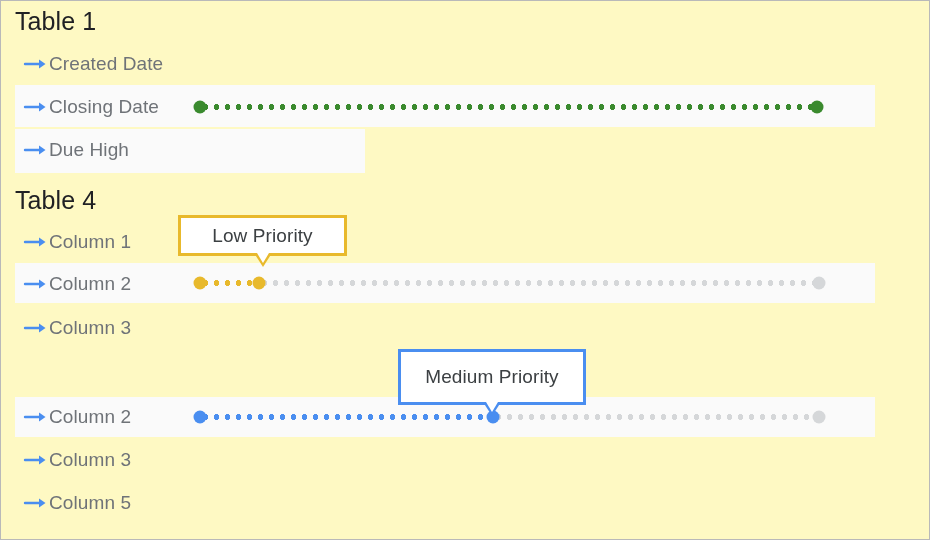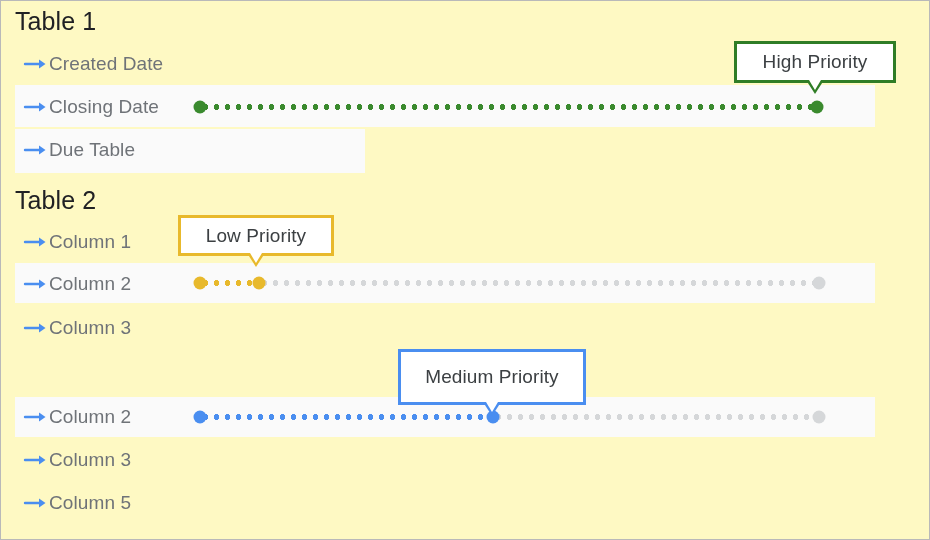--- a/index.html
+++ b/index.html
@@ -190,36 +190,31 @@
     <span class="row-label">Closing Date</span>
   </div>
 
   <div class="row" style="top:135px;">
     <span class="arrow-icon">
       <svg width="26" height="14" viewBox="0 0 26 14">
         <line x1="2" y1="7" x2="18" y2="7" stroke="#4a8ef0" stroke-width="2.4" stroke-linecap="round"></line>
         <path d="M16 2.6 L22.5 7 L16 11.4 Z" fill="#4a8ef0"></path>
       </svg>
     </span>
-    <span class="row-label">Due Table</span>
+    <span class="row-label">Due High</span>
   </div>
 
   <div class="bar" style="left:199px;top:99px;width:617px;">
     <div class="seg green" style="width:617px;"></div>
     <div class="cap green" style="left:0px;"></div>
     <div class="cap green" style="left:617px;"></div>
   </div>
 
-  <div class="callout green" style="left:733px;top:40px;width:162px;height:42px;">
-    <span class="callout-text">High Priority</span>
-    <span class="tail-outer"></span>
-    <span class="tail-inner"></span>
-  </div>
-
-  <div class="group-title" style="top:185px;">Table 2</div>
+
+  <div class="group-title" style="top:185px;">Table 4</div>
 
   <div class="row" style="top:227px;text-align:right;">
     <span class="arrow-icon">
       <svg width="26" height="14" viewBox="0 0 26 14">
         <line x1="2" y1="7" x2="18" y2="7" stroke="#4a8ef0" stroke-width="2.4" stroke-linecap="round"></line>
         <path d="M16 2.6 L22.5 7 L16 11.4 Z" fill="#4a8ef0"></path>
       </svg>
     </span>
     <span class="row-label">Column 1</span>
   </div>
@@ -245,21 +240,21 @@
   </div>
 
   <div class="bar" style="left:199px;top:275px;width:619px;">
     <div class="seg yellow" style="width:59px;"></div>
     <div class="seg grey" style="width:560px;"></div>
     <div class="cap yellow" style="left:0px;"></div>
     <div class="cap yellow" style="left:59px;"></div>
     <div class="cap grey" style="left:619px;"></div>
   </div>
 
-  <div class="callout yellow" style="left:177px;top:214px;width:156px;height:41px;">
+  <div class="callout yellow" style="left:177px;top:214px;width:169px;height:41px;">
     <span class="callout-text">Low Priority</span>
     <span class="tail-outer"></span>
     <span class="tail-inner"></span>
   </div>
 
 
   <div class="row" style="top:402px;">
     <span class="arrow-icon">
       <svg width="26" height="14" viewBox="0 0 26 14">
         <line x1="2" y1="7" x2="18" y2="7" stroke="#4a8ef0" stroke-width="2.4" stroke-linecap="round"></line>

